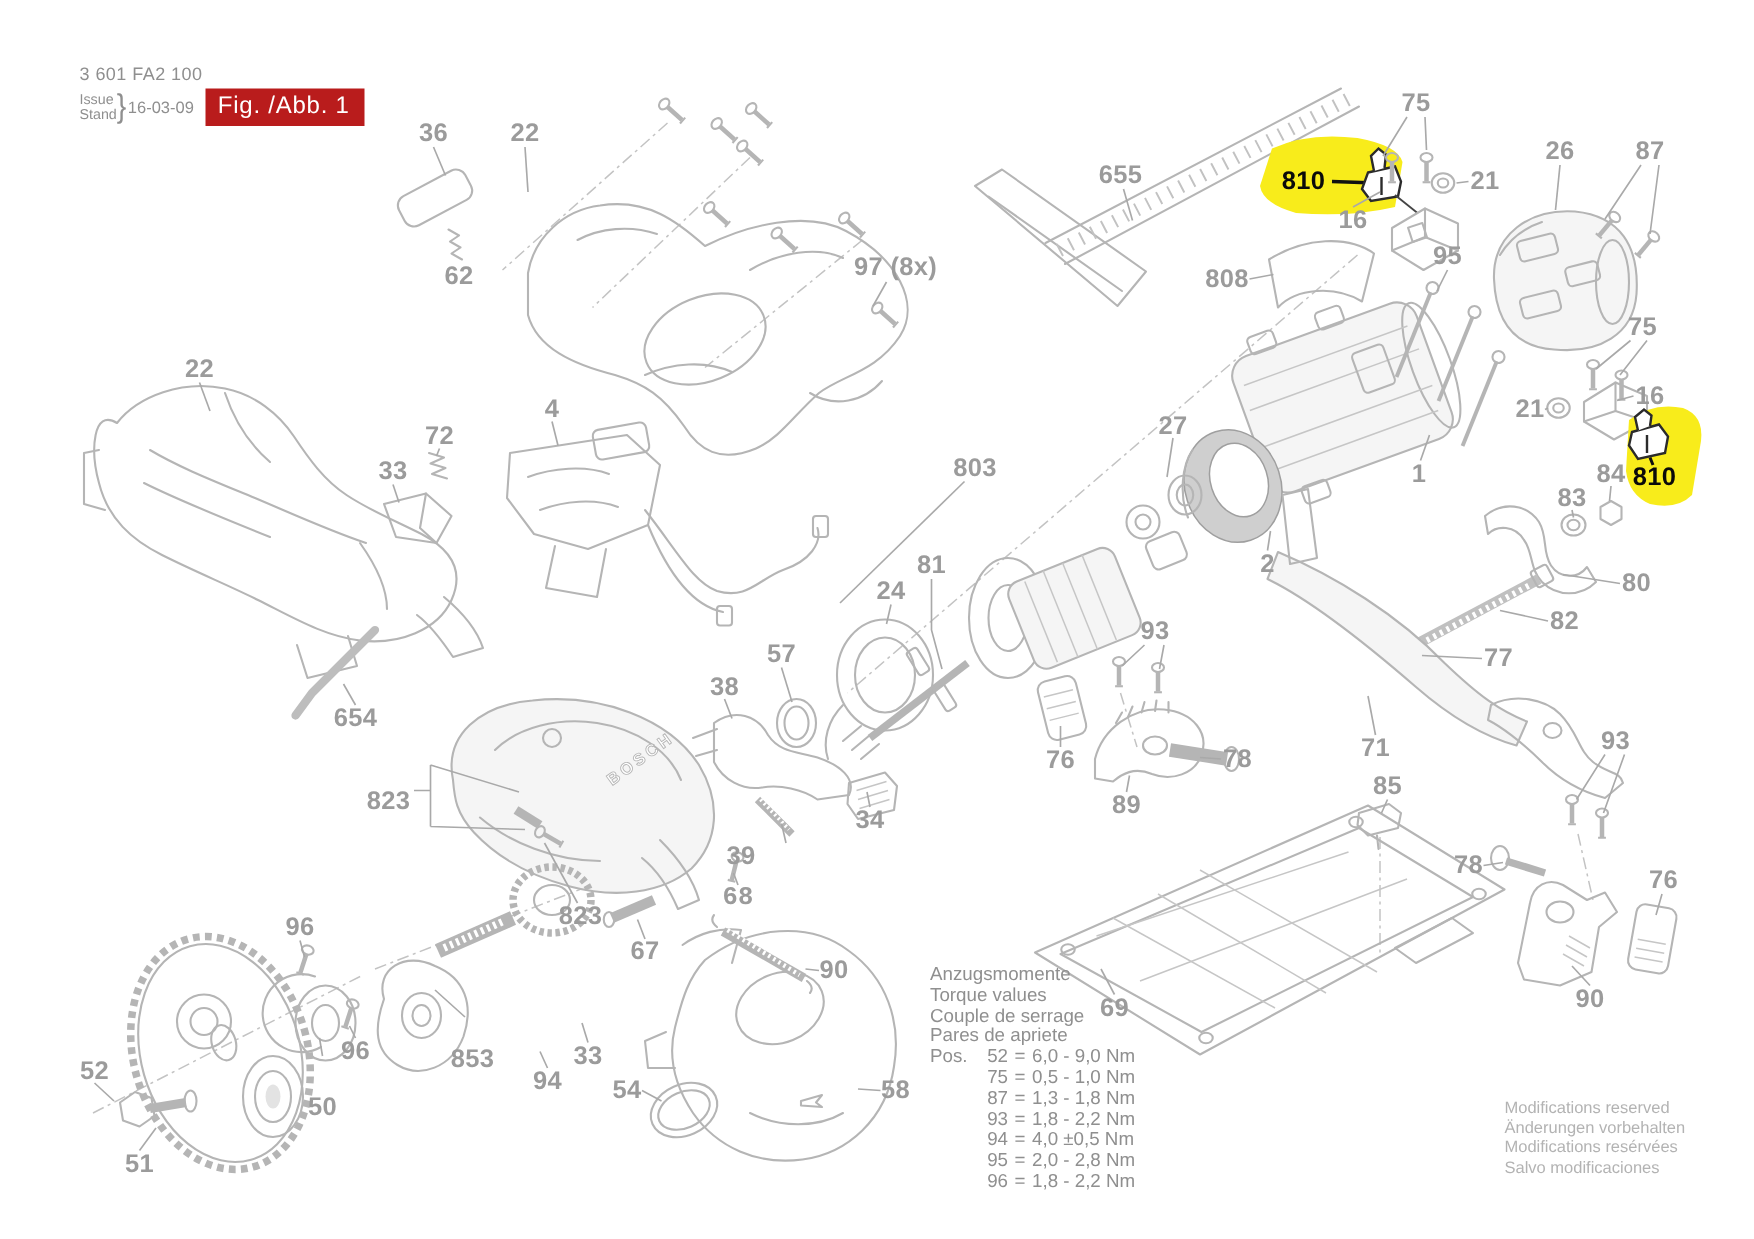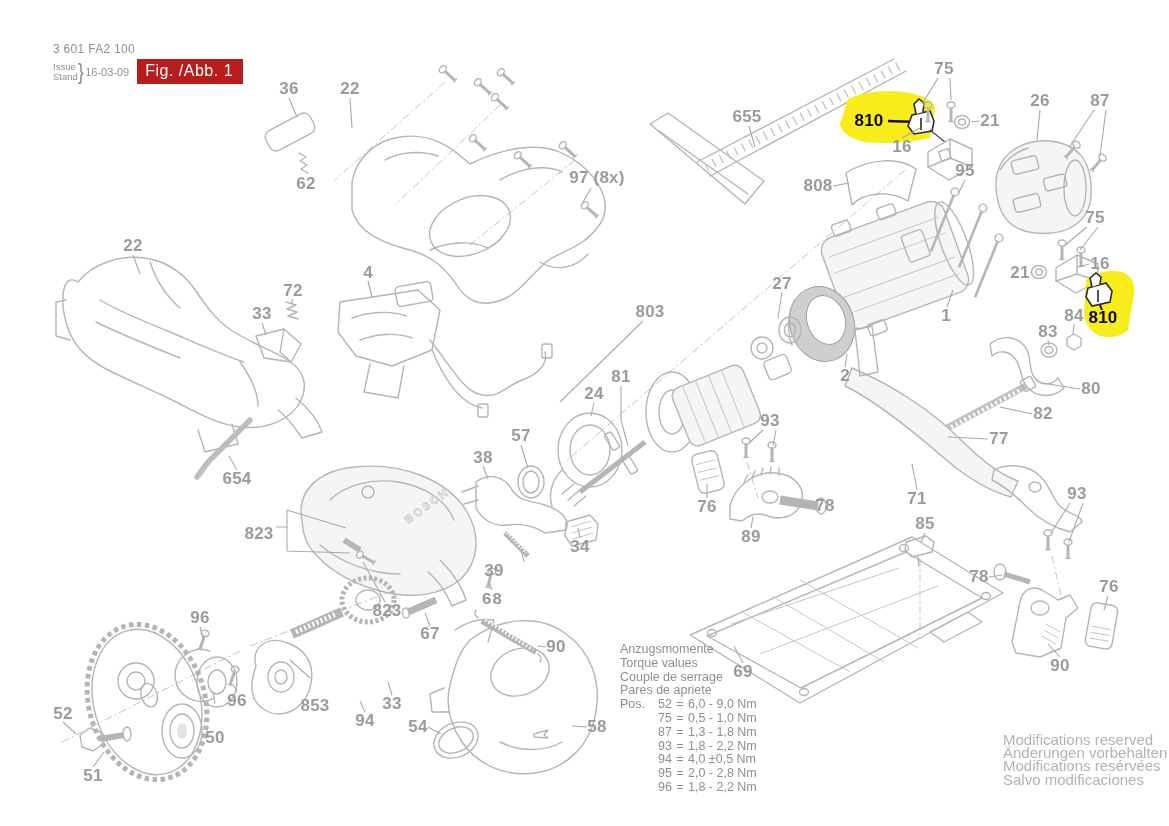--- a/index.html
+++ b/index.html
@@ -18,21 +18,21 @@
   #issue-brace{font-size:19px;font-weight:400;transform:scaleY(1.15);margin:0 1px 0 0;color:#8f8f8f;}
   #issue-date{font-size:11px;margin-right:8px;}
   #fig-box{background:#b91c1c;color:#fff;font-size:16px;padding:3px 10px 4px 8px;letter-spacing:0.5px;}
   
   #torque-note{position:absolute;left:620px;top:643px;z-index:3;color:#8f8f8f;font-size:12.5px;line-height:13.8px;}
   .torque-row{display:flex;white-space:pre;}
   .t-prefix{display:inline-block;width:33px;}
   .t-pos{display:inline-block;width:19px;text-align:right;}
   .t-eq{display:inline-block;width:16px;text-align:center;}
   
-  #footer-note{position:absolute;left:1003px;top:733px;z-index:3;color:#b3b3b3;font-size:15px;line-height:13.2px;}
+  #footer-note{position:absolute;left:1003px;top:733px;z-index:3;color:#b3b3b3;font-size:11px;line-height:13.2px;}
   svg .ln{stroke:#b5b5b5;stroke-width:1.4;fill:none;stroke-linecap:round;stroke-linejoin:round;}
   svg .lt{stroke:#c6c6c6;stroke-width:1;fill:none;}
   svg .leader{stroke:#a9a9a9;stroke-width:1.1;fill:none;}
   svg .dashdot{stroke:#c3c3c3;stroke-width:1;fill:none;stroke-dasharray:8 3 2 3;}
   svg .fillL{fill:#f5f5f5;}
   svg .fillM{fill:#e3e3e3;}
   svg .fillD{fill:#cfcfcf;}
 </style>
 </head>
 <body>

